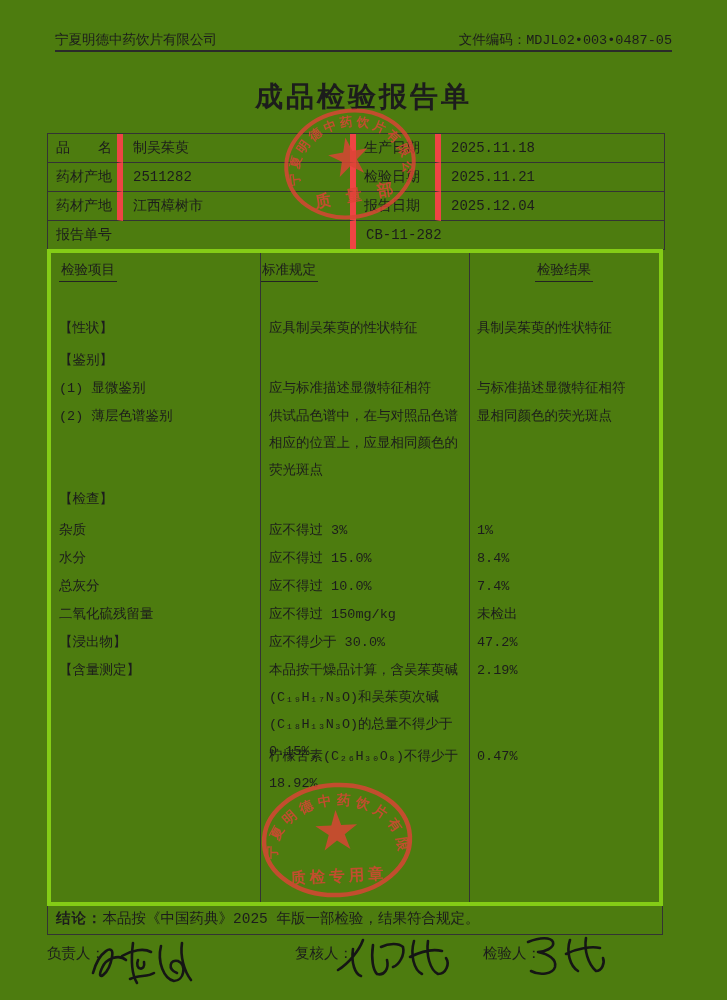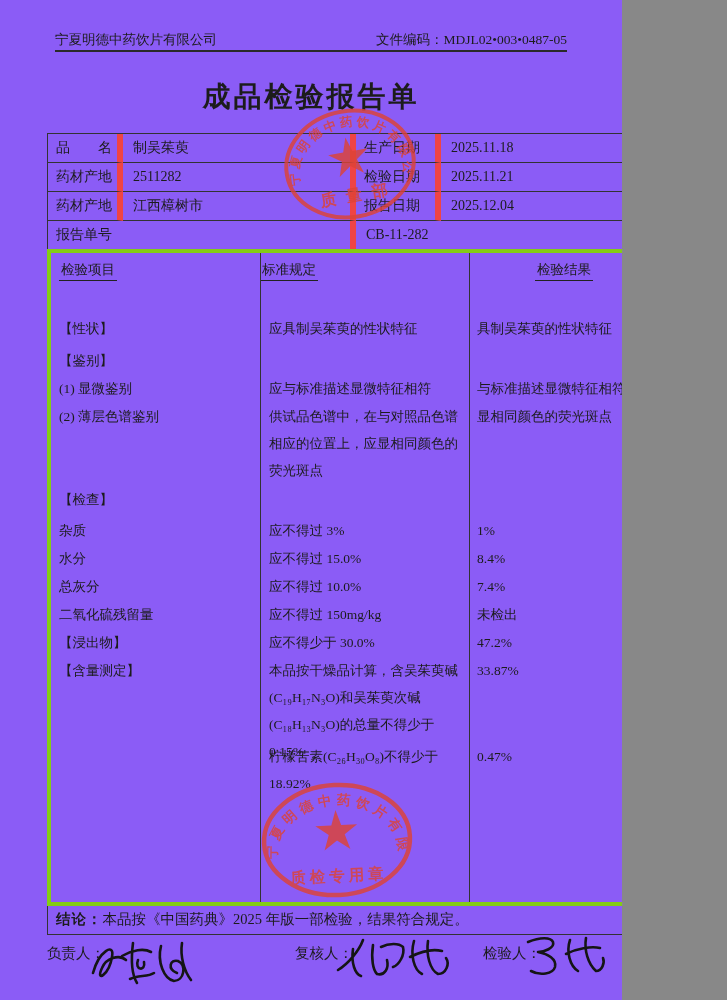--- a/index.html
+++ b/index.html
@@ -1,17 +1,17 @@
 <!DOCTYPE html>
 <html><head>
 <meta charset="utf-8">
 <style>
   html,body{margin:0;padding:0;background:#888;}
-  .page{position:relative;width:622px;height:1000px;background:#8b5cf6;overflow:hidden;
-        font-family:Liberation Serif, serif;color:#1c1c1c;}
+  .page{position:relative;width:727px;height:1000px;background:#4d7c0f;overflow:hidden;
+        font-family:Liberation Mono, monospace;color:#1c1c1c;}
   
   .hdr{position:absolute;top:31px;left:55px;right:55px;display:flex;justify-content:space-between;font-size:13.5px;}
   .hdr-rule{position:absolute;top:50px;left:55px;right:55px;height:2px;background:#2a2a2a;}
   .title{position:absolute;top:78px;left:0;width:100%;text-align:center;font-size:28px;font-weight:bold;letter-spacing:3px;}
   
   .info-table{position:absolute;left:47px;top:133px;width:616px;border:1px solid #333;border-bottom:none;
               display:grid;grid-template-columns:75px 233px 85px 1fr;grid-auto-rows:29px;font-size:14px;}
   .info-table>div{border-right:6px solid #ef4444;border-bottom:1px solid #333;line-height:28px;
                   padding-left:8px;white-space:nowrap;overflow:hidden;}
   .info-table>div.lastcol{border-right:none;}
@@ -132,21 +132,21 @@
       <div>未检出</div>
     </div>
     <div class="mt-row" style="height:28px">
       <div>【浸出物】</div>
       <div>应不得少于 30.0%</div>
       <div>47.2%</div>
     </div>
     <div class="mt-row" style="height:86px">
       <div>【含量测定】</div>
       <div>本品按干燥品计算，含吴茱萸碱(C₁₉H₁₇N₃O)和吴茱萸次碱(C₁₈H₁₃N₃O)的总量不得少于 0.15%</div>
-      <div>33.87%</div>
+      <div>2.19%</div>
     </div>
     <div class="mt-row" style="height:30px">
       <div></div>
       <div>柠檬苦素(C₂₆H₃₀O₈)不得少于 18.92%</div>
       <div>0.47%</div>
     </div>
   </div>
 
   <div class="conclusion">
     <b>结论：</b><span>本品按《中国药典》2025 年版一部检验，结果符合规定。</span>

